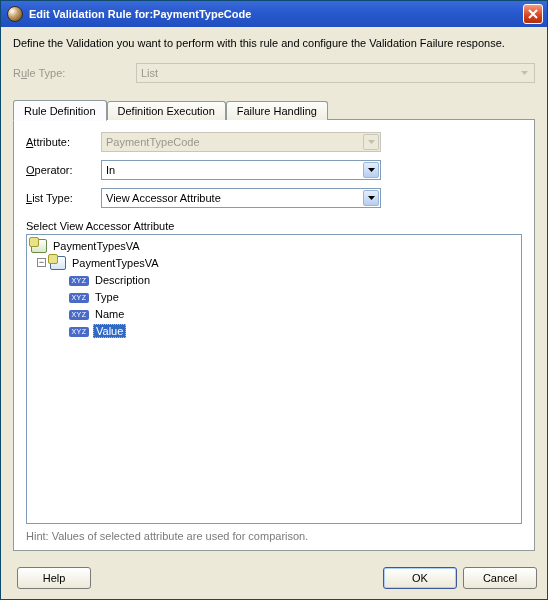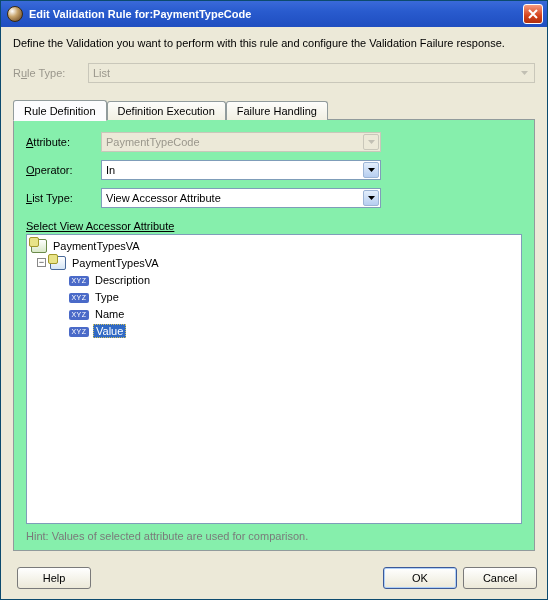--- a/index.html
+++ b/index.html
@@ -72,20 +72,21 @@
   .disabled-combo {
     flex: 1;
     height: 20px;
     border: 1px solid #c9c7ba;
     background: #ece9d8;
     color: #9a978c;
     display: flex;
     align-items: center;
     padding: 0 4px;
     position: relative;
+    margin-left: 48px;
   }
   .disabled-combo .arrow {
     position: absolute;
     right: 2px; top: 2px;
     width: 15px; height: 14px;
     background: #ece9d8;
     display: flex; align-items: center; justify-content: center;
   }
   .disabled-combo .arrow svg { width: 7px; height: 4px; }
 
@@ -113,21 +114,21 @@
     background: #fcfcfe;
     border-bottom: 1px solid #fcfcfe;
     z-index: 2;
     top: 2px;
     height: 21px;
     padding-top: 4px;
   }
   .tabpanel {
     flex: 1;
     border: 1px solid #919b9c;
-    background: #86efac;
+    background: #ffffff;
     padding: 12px 12px 8px 12px;
     display: flex;
     flex-direction: column;
     min-height: 0;
   }
   .form-row {
     display: flex;
     align-items: center;
     margin-bottom: 8px;
   }
@@ -163,21 +164,20 @@
   }
   .combo.disabled .arrow-btn {
     background: #ece9d8;
     border-color: #c9c7ba;
   }
   .combo .arrow-btn svg { width: 7px; height: 4px; }
 
   .tree-label {
     margin-top: 4px;
     margin-bottom: 2px;
-    text-decoration: underline;
   }
   .tree {
     flex: 1;
     border: 1px solid #7f9db9;
     background: #fff;
     overflow: auto;
     padding: 2px;
     min-height: 0;
   }
   .tree-node {

